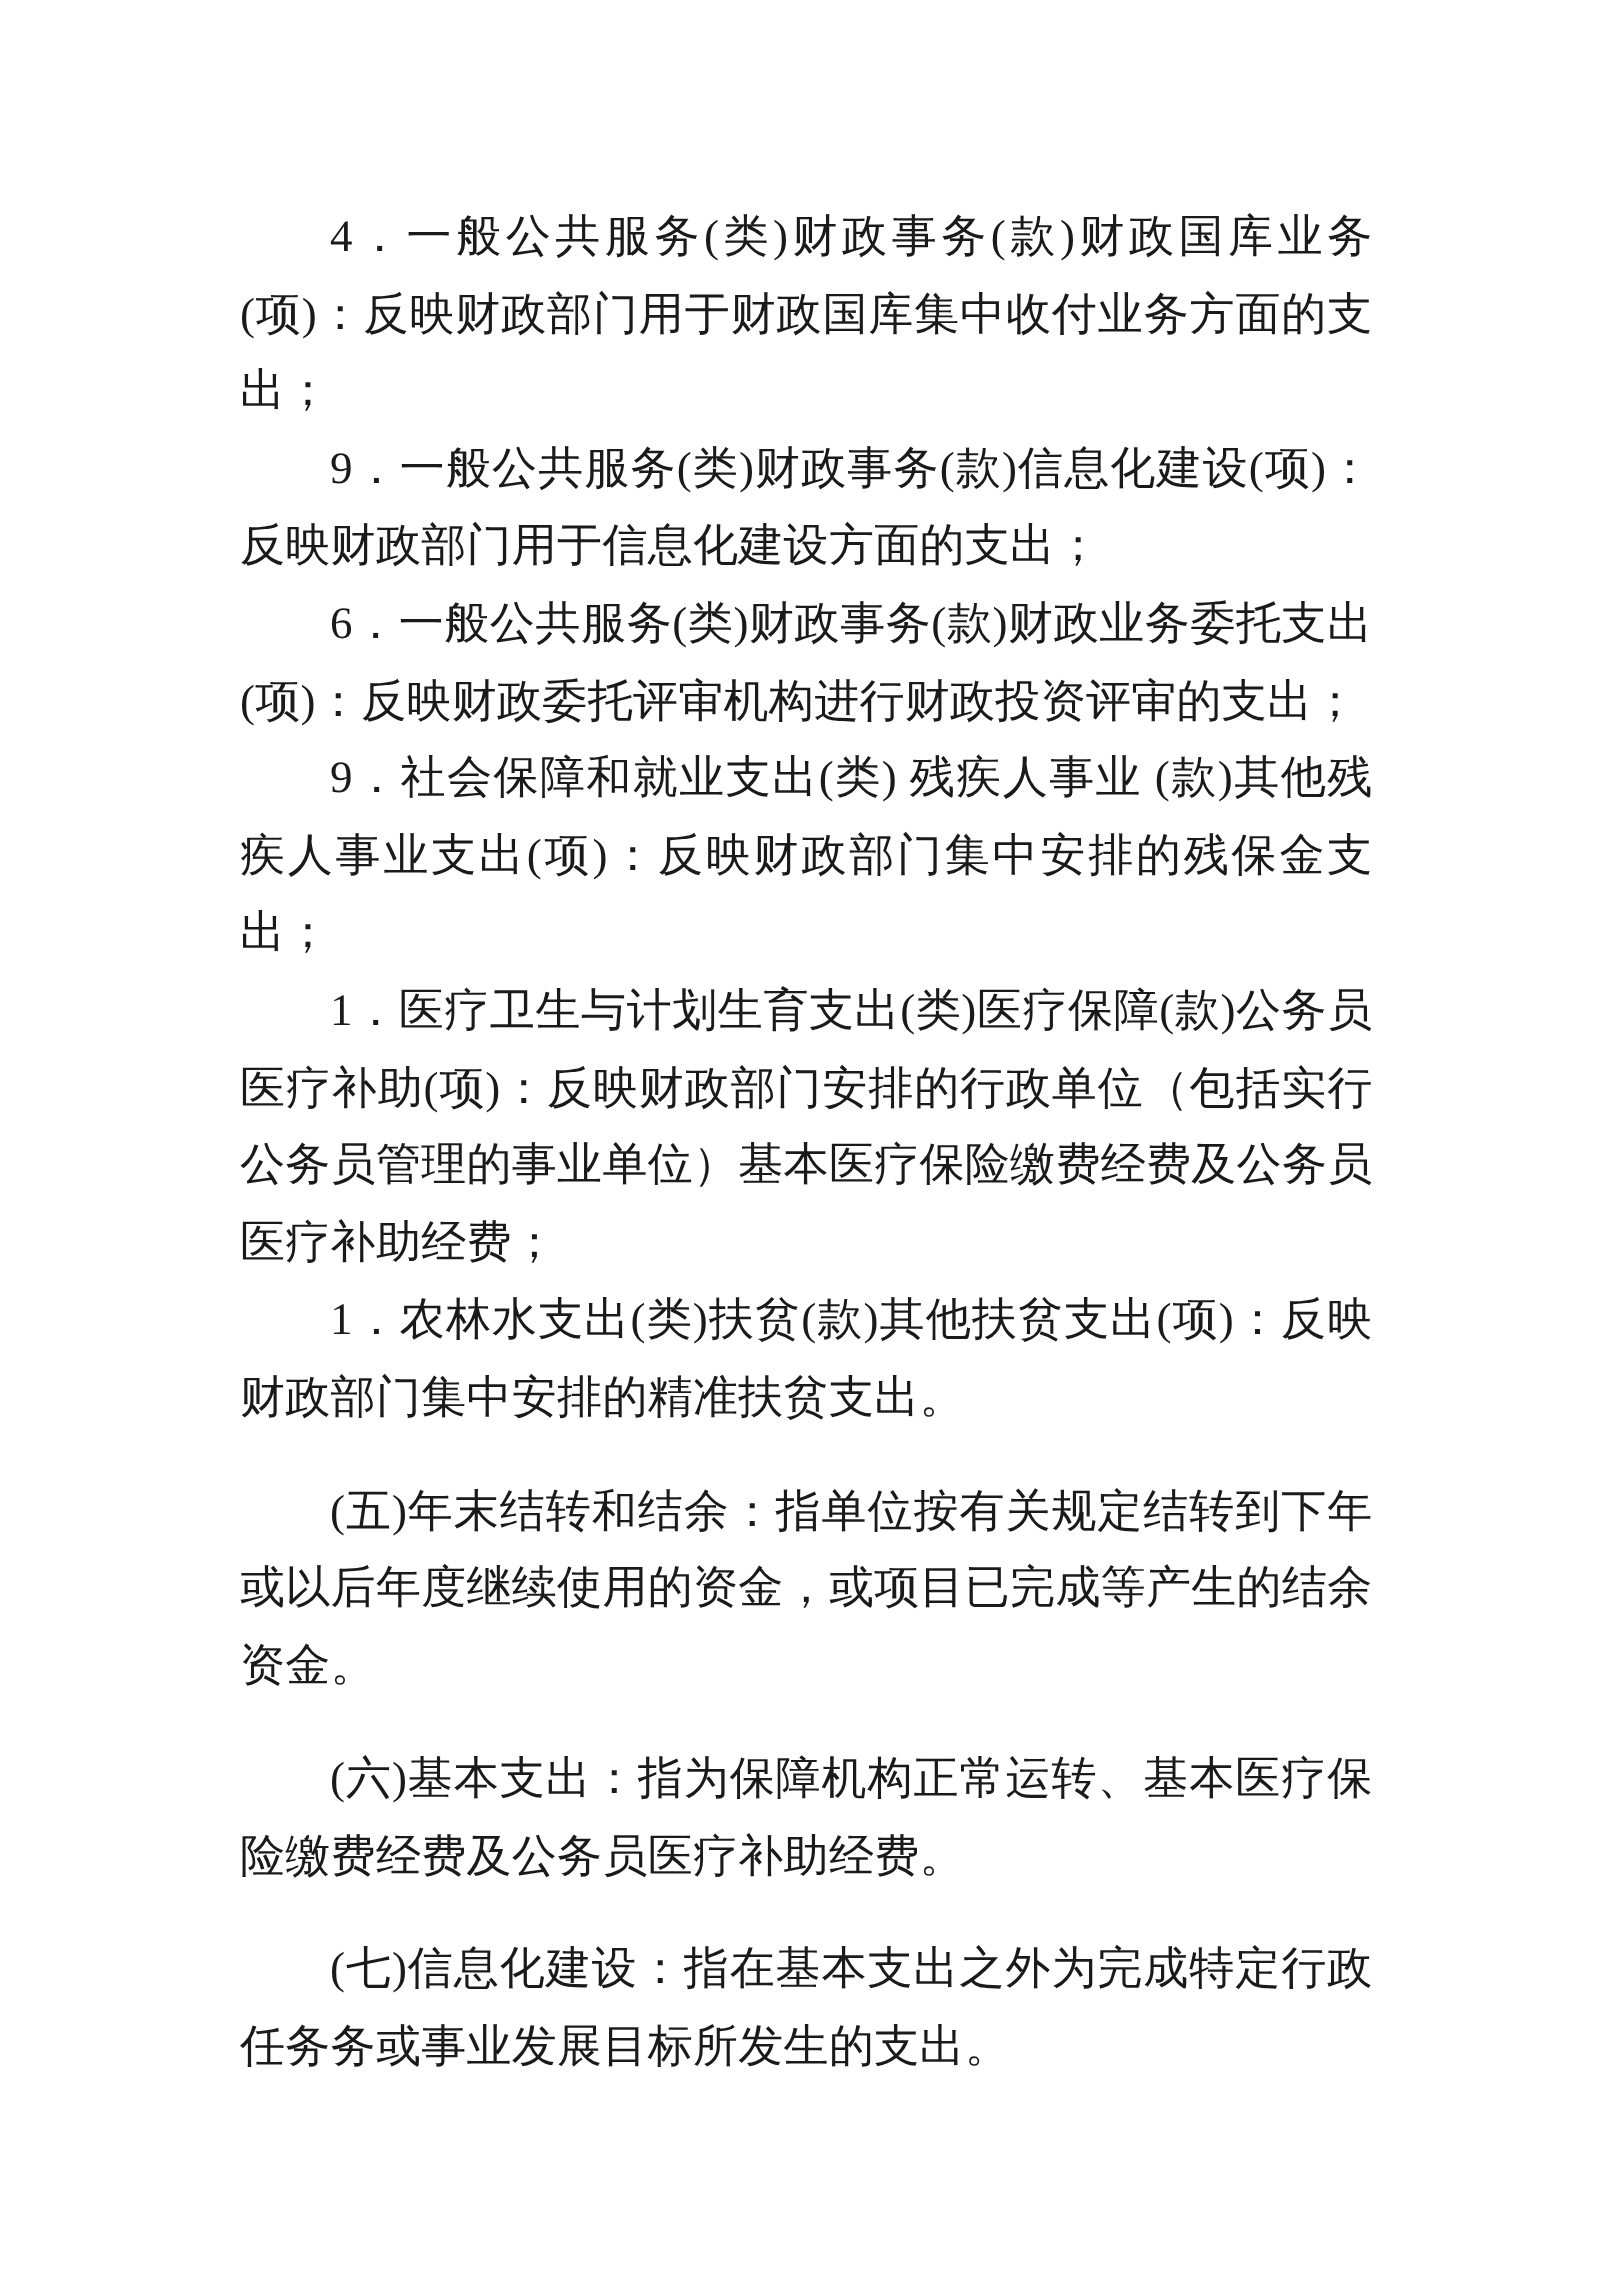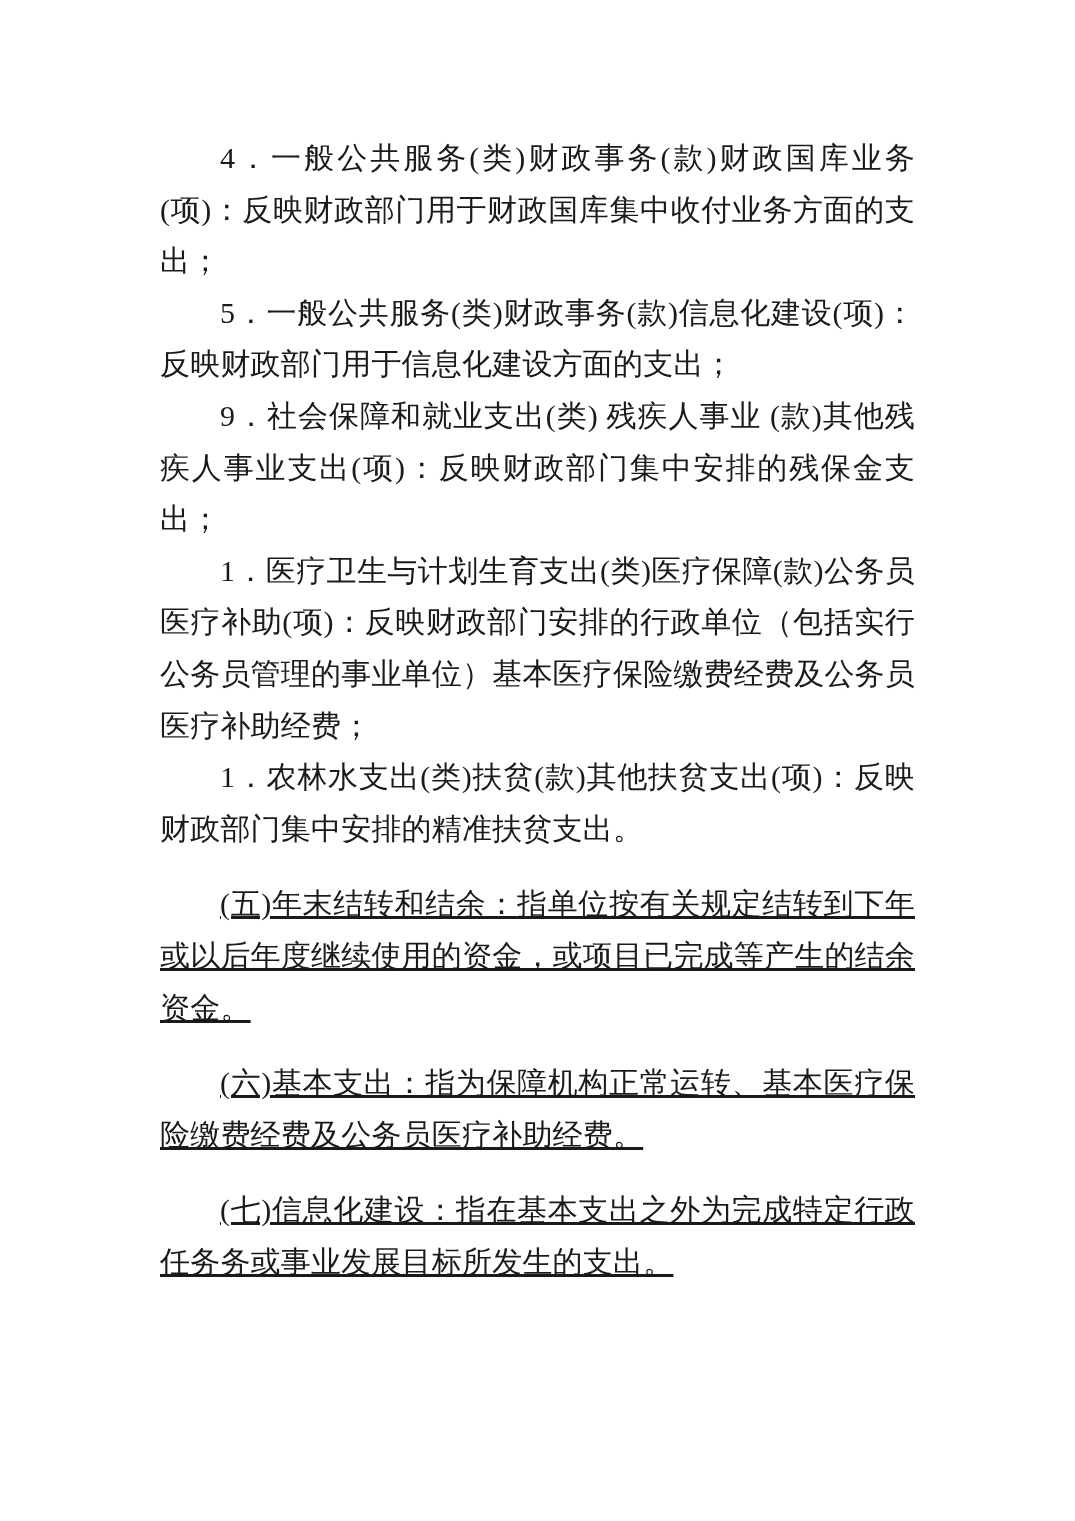--- a/index.html
+++ b/index.html
@@ -23,28 +23,28 @@
     line-height: 51.6px;
     color: #1a1a1a;
     text-align: justify;
     text-justify: inter-ideograph;
     text-indent: 60px;
     letter-spacing: 0.2px;
     word-break: break-all;
   }
   .section {
     margin-top: 24px;
-    text-decoration: underline;
   }
 </style>
 </head>
 <body>
 
 <div class="page">
   <p class="para">4．一般公共服务(类)财政事务(款)财政国库业务(项)：反映财政部门用于财政国库集中收付业务方面的支出；</p>
-  <p class="para">5．一般公共服务(类)财政事务(款)信息化建设(项)：反映财政部门用于信息化建设方面的支出；</p>
+  <p class="para">9．一般公共服务(类)财政事务(款)信息化建设(项)：反映财政部门用于信息化建设方面的支出；</p>
+  <p class="para">6．一般公共服务(类)财政事务(款)财政业务委托支出(项)：反映财政委托评审机构进行财政投资评审的支出；</p>
   <p class="para">9．社会保障和就业支出(类) 残疾人事业 (款)其他残疾人事业支出(项)：反映财政部门集中安排的残保金支出；</p>
   <p class="para">1．医疗卫生与计划生育支出(类)医疗保障(款)公务员医疗补助(项)：反映财政部门安排的行政单位（包括实行公务员管理的事业单位）基本医疗保险缴费经费及公务员医疗补助经费；</p>
   <p class="para">1．农林水支出(类)扶贫(款)其他扶贫支出(项)：反映财政部门集中安排的精准扶贫支出。</p>
   <p class="para section">(五)年末结转和结余：指单位按有关规定结转到下年或以后年度继续使用的资金，或项目已完成等产生的结余资金。</p>
   <p class="para section">(六)基本支出：指为保障机构正常运转、基本医疗保险缴费经费及公务员医疗补助经费。</p>
   <p class="para section">(七)信息化建设：指在基本支出之外为完成特定行政任务务或事业发展目标所发生的支出。</p>
 </div>
 
 </body></html>

